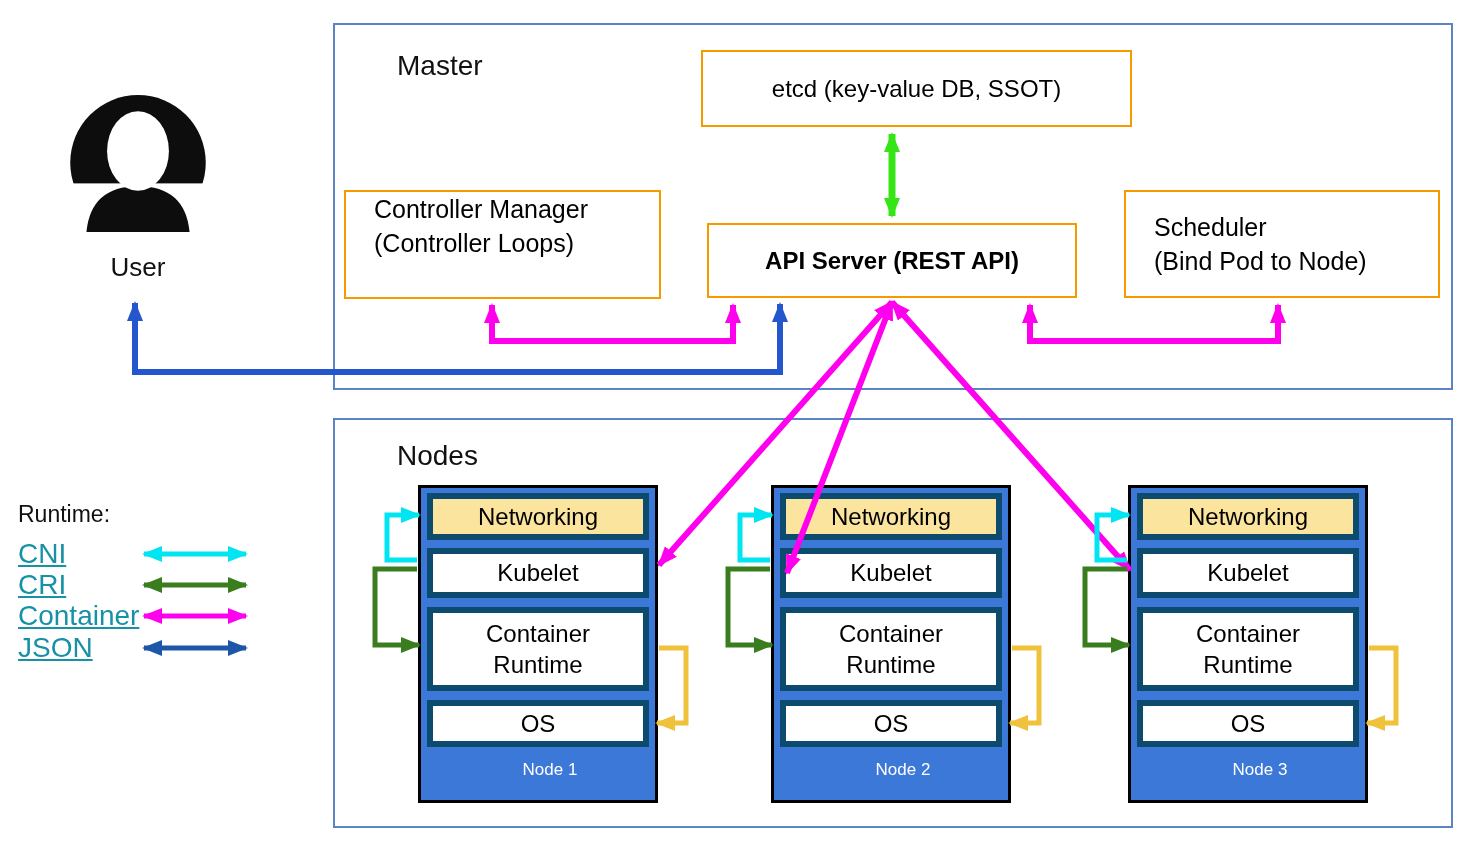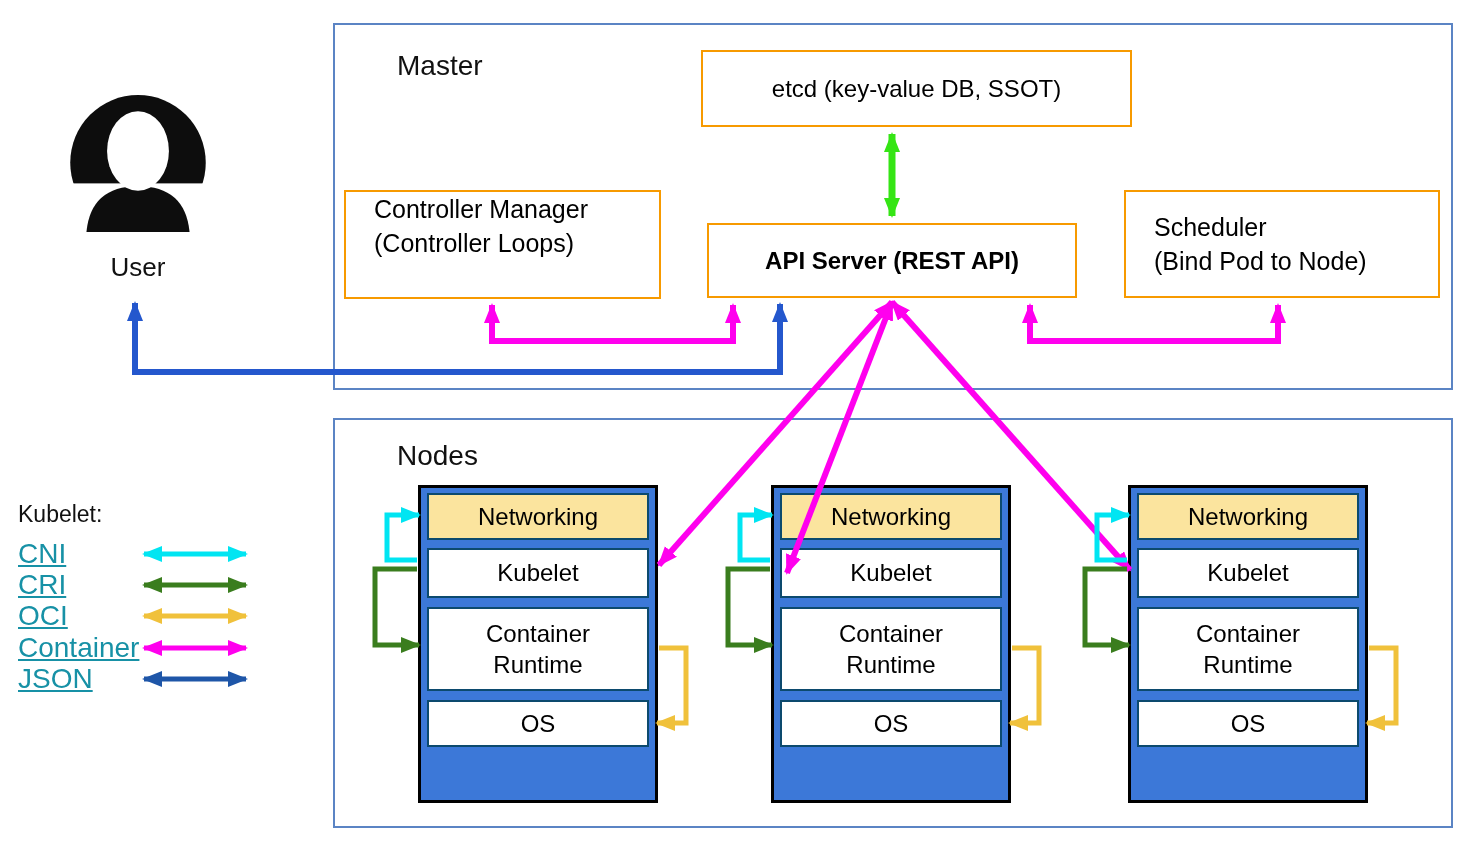--- a/index.html
+++ b/index.html
@@ -20,29 +20,29 @@
     font-size:24px;text-align:center;color:#000;
   }
   .obox.left{justify-content:flex-start;text-align:left;padding-left:28px;
     flex-direction:column;align-items:flex-start;font-size:25px;line-height:34px;}
   .obox.left div{white-space:nowrap;}
   .node{
     position:absolute;width:240px;height:318px;background:var(--node-fill);
     border:3px solid #000;box-sizing:border-box;
   }
   .layer{
-    position:absolute;left:6px;width:222px;background:#fff;border:2px solid #0c4a6e;
+    position:absolute;left:6px;width:222px;background:#fff;border:6px solid #0c4a6e;
     box-sizing:border-box;display:flex;align-items:center;justify-content:center;
     font-size:24px;text-align:center;color:#000;
   }
   .layer.networking{background:var(--networking-fill);}
   .layer.runtime{line-height:31px;padding:0 34px;}
   .node-name{
     position:absolute;left:12px;width:100%;top:264px;height:36px;display:flex;
-    align-items:center;justify-content:center;color:#fff;font-size:17px;margin-top:40px;
+    align-items:center;justify-content:center;color:#fff;font-size:17px;
   }
   .user-label{position:absolute;font-size:26px;text-align:center;color:#111;}
   .legend{position:absolute;left:18px;top:501px;width:270px;}
   .legend-title{font-size:23px;color:#111;height:37px;}
   .legend-row{position:relative;height:31.4px;display:flex;align-items:center;}
   .legend-link{
     font-size:28px;color:var(--link-text);text-decoration:underline;cursor:pointer;
   }
   .legend-arrow{position:absolute;left:117px;top:50%;margin-top:-9px;}
   svg.overlay{position:absolute;left:0;top:0;pointer-events:none;}
@@ -145,38 +145,32 @@
     <div class="layer runtime" style="top:119px;height:84px;">
       <span>Container Runtime</span>
     </div>
     <div class="layer" style="top:212px;height:47px;">
       <span>OS</span>
     </div>
     <div class="node-name">Node 3</div>
   </div>
 
   <div class="legend">
-    <div class="legend-title">Kubelet:</div>
+    <div class="legend-title">Runtime:</div>
 
     <div class="legend-row">
       <span class="legend-link">CNI</span>
       <svg class="legend-arrow" width="120" height="18">
         <line x1="9" y1="9" x2="111" y2="9" class="s-cni lg" marker-start="url(#mk-cni)" marker-end="url(#mk-cni)"></line>
       </svg>
     </div>
     <div class="legend-row">
       <span class="legend-link">CRI</span>
       <svg class="legend-arrow" width="120" height="18">
         <line x1="9" y1="9" x2="111" y2="9" class="s-cri lg" marker-start="url(#mk-cri)" marker-end="url(#mk-cri)"></line>
-      </svg>
-    </div>
-    <div class="legend-row">
-      <span class="legend-link">OCI</span>
-      <svg class="legend-arrow" width="120" height="18">
-        <line x1="9" y1="9" x2="111" y2="9" class="s-oci lg" marker-start="url(#mk-oci)" marker-end="url(#mk-oci)"></line>
       </svg>
     </div>
     <div class="legend-row">
       <span class="legend-link">Container</span>
       <svg class="legend-arrow" width="120" height="18">
         <line x1="9" y1="9" x2="111" y2="9" class="s-proto lg" marker-start="url(#mk-proto)" marker-end="url(#mk-proto)"></line>
       </svg>
     </div>
     <div class="legend-row">
       <span class="legend-link">JSON</span>

